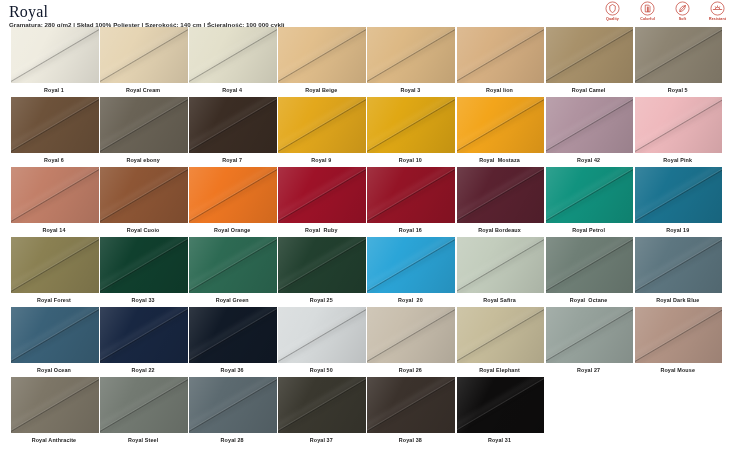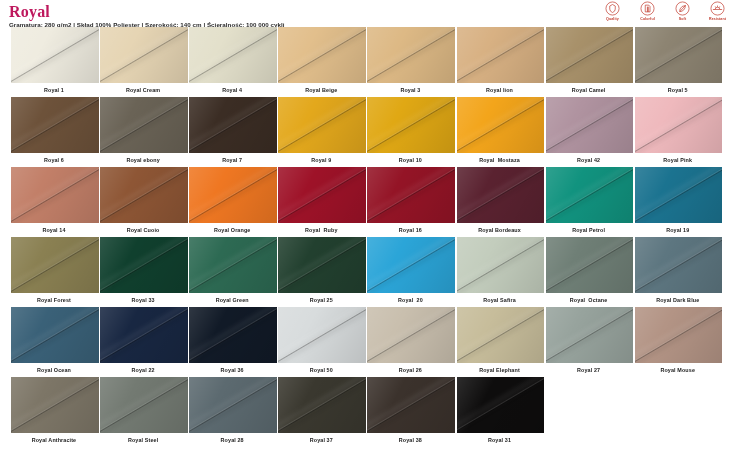--- a/index.html
+++ b/index.html
@@ -15,23 +15,23 @@
   
   .header{
     position:relative;
     padding:3px 0 0 9px;
     height:26px;
     box-sizing:border-box;
   }
   .title{
     font-family:"Liberation Serif", serif;
     font-size:16px;
-    font-weight:700;
+    font-weight:400;
     line-height:17px;
-    color:#be185d;
+    color:#0f172a;
     letter-spacing:.2px;
     margin:0;
   }
   .subtitle{
     font-size:6.2px;
     font-weight:700;
     line-height:8px;
     color:#2a2a2a;
     margin:1px 0 0 0;
     letter-spacing:.05px;

